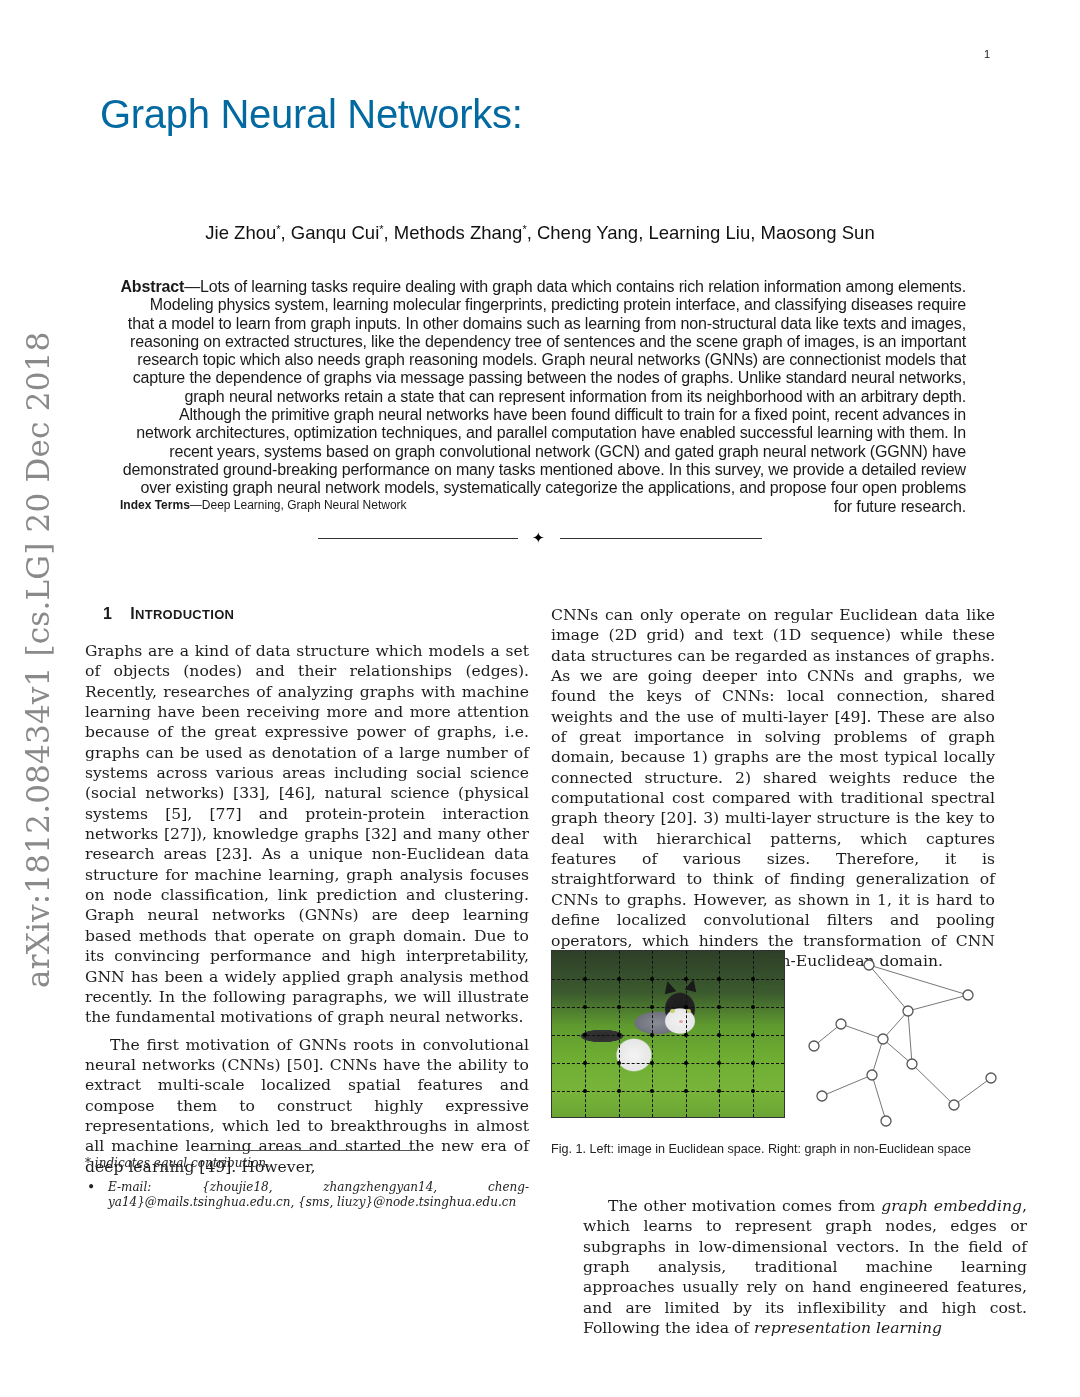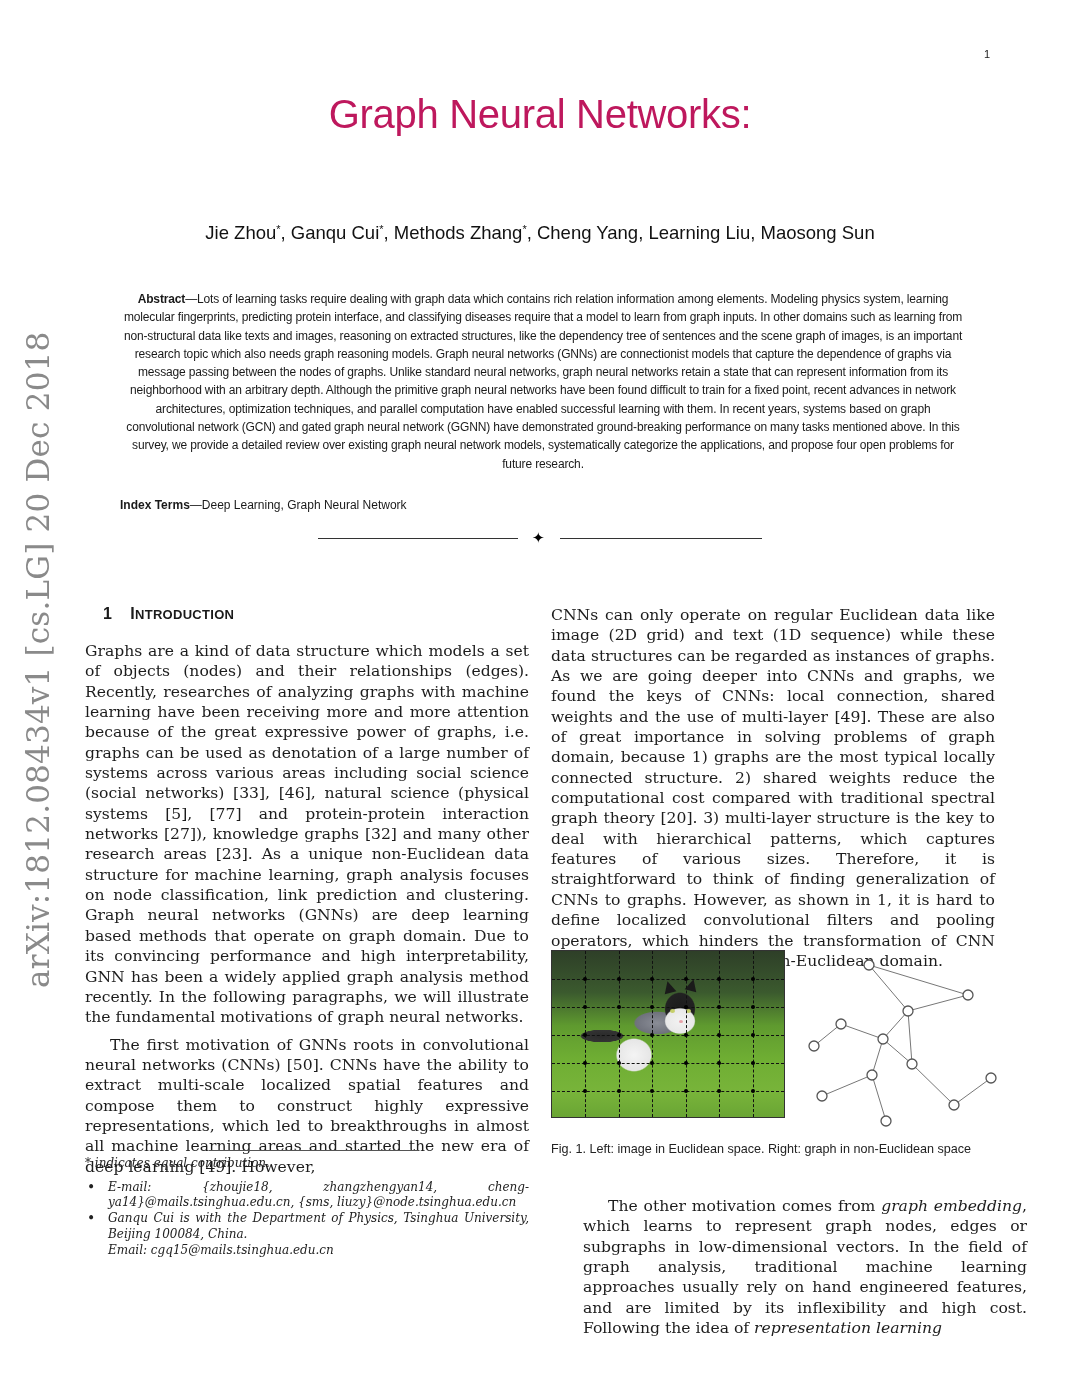--- a/index.html
+++ b/index.html
@@ -2,28 +2,28 @@
 <html><head>
 <meta charset="utf-8">
 <style>
   * { box-sizing: border-box; margin: 0; padding: 0; }
   html, body { width: 1080px; height: 1397px; background: #ffffff; overflow: hidden; }
   body { position: relative; color: #1a1a1a; }
   .sans { font-family: "Liberation Sans", "DejaVu Sans", sans-serif; }
   .serif { font-family: "DejaVu Serif", "Liberation Serif", serif; }
 
   #page-number { position: absolute; left: 984px; top: 48px; font-size: 11px; }
-  #title { position: absolute; left: 100px; width: 880px; top: 90px; text-align: center;
-           font-size: 40px; line-height: 48px; color: #be185d; font-weight: normal; letter-spacing: -0.3px; }
+  #title { position: absolute; left: 100px; width: 880px; top: 90px; 
+           font-size: 40px; line-height: 48px; color: #0369a1; font-weight: normal; letter-spacing: -0.3px; }
   #authors { position: absolute; left: 100px; width: 880px; top: 222px; text-align: center;
              font-size: 18.5px; color: #111; }
   #authors sup { font-size: 11px; vertical-align: 6px; }
 
-  #abstract { position: absolute; left: 120px; width: 846px; top: 290px; font-size: 12px;
-              line-height: 18.3px; text-align: center; color: #1a1a1a; letter-spacing: -0.15px; }
+  #abstract { position: absolute; left: 120px; width: 846px; top: 278px; font-size: 16px;
+              line-height: 18.3px; text-align: right; color: #1a1a1a; letter-spacing: -0.15px; }
   #abstract b, #index-terms b { font-weight: bold; }
   #index-terms { position: absolute; left: 120px; top: 498px; font-size: 12px; color: #1a1a1a; }
 
   #divider { position: absolute; left: 318px; top: 533px; width: 444px; height: 12px; }
   #divider .line { position: absolute; top: 5px; height: 1px; background: #333; }
   #divider .l1 { left: 0; width: 200px; }
   #divider .l2 { left: 242px; width: 202px; }
   #divider .diamond { position: absolute; left: 214px; top: -2px; font-size: 15px; line-height: 15px; color: #000; }
 
   #arxiv-stamp { position: absolute; left: 20px; top: 988px; transform: rotate(-90deg); transform-origin: 0 0;
@@ -101,24 +101,20 @@
   <p>Graphs are a kind of data structure which models a set of objects (nodes) and their relationships (edges). Recently, researches of analyzing graphs with machine learning have been receiving more and more attention because of the great expressive power of graphs, i.e. graphs can be used as denotation of a large number of systems across various areas including social science (social networks) [33], [46], natural science (physical systems [5], [77] and protein-protein interaction networks [27]), knowledge graphs [32] and many other research areas [23]. As a unique non-Euclidean data structure for machine learning, graph analysis focuses on node classification, link prediction and clustering. Graph neural networks (GNNs) are deep learning based methods that operate on graph domain. Due to its convincing performance and high interpretability, GNN has been a widely applied graph analysis method recently. In the following paragraphs, we will illustrate the fundamental motivations of graph neural networks.</p>
   <p id="p2" class="indent">The first motivation of GNNs roots in convolutional neural networks (CNNs) [50]. CNNs have the ability to extract multi-scale localized spatial features and compose them to construct highly expressive representations, which led to breakthroughs in almost all machine learning areas and started the new era of deep learning [49]. However,</p>
 </div>
 
 <div id="footnote-rule"></div>
 <div id="footnotes" class="serif">
   <div class="star">* indicates equal contribution.</div>
   <ul>
     <li>
       <span class="line">E-mail: {zhoujie18, zhangzhengyan14, cheng-ya14}@mails.tsinghua.edu.cn, {sms, liuzy}@node.tsinghua.edu.cn</span>
-    </li>
-    <li>
-      <span class="line">Ganqu Cui is with the Department of Physics, Tsinghua University, Beijing 100084, China.</span>
-      <span class="line">Email: cgq15@mails.tsinghua.edu.cn</span>
     </li>
   </ul>
 </div>
 
 <div id="right-col" class="col serif">
   <p>CNNs can only operate on regular Euclidean data like image (2D grid) and text (1D sequence) while these data structures can be regarded as instances of graphs. As we are going deeper into CNNs and graphs, we found the keys of CNNs: local connection, shared weights and the use of multi-layer [49]. These are also of great importance in solving problems of graph domain, because 1) graphs are the most typical locally connected structure. 2) shared weights reduce the computational cost compared with traditional spectral graph theory [20]. 3) multi-layer structure is the key to deal with hierarchical patterns, which captures features of various sizes. Therefore, it is straightforward to think of finding generalization of CNNs to graphs. However, as shown in 1, it is hard to define localized convolutional filters and pooling operators, which hinders the transformation of CNN from Euclidean domain to non-Euclidean domain.</p>
 </div>
 
 <div id="figure">
   <div id="cat-image">

